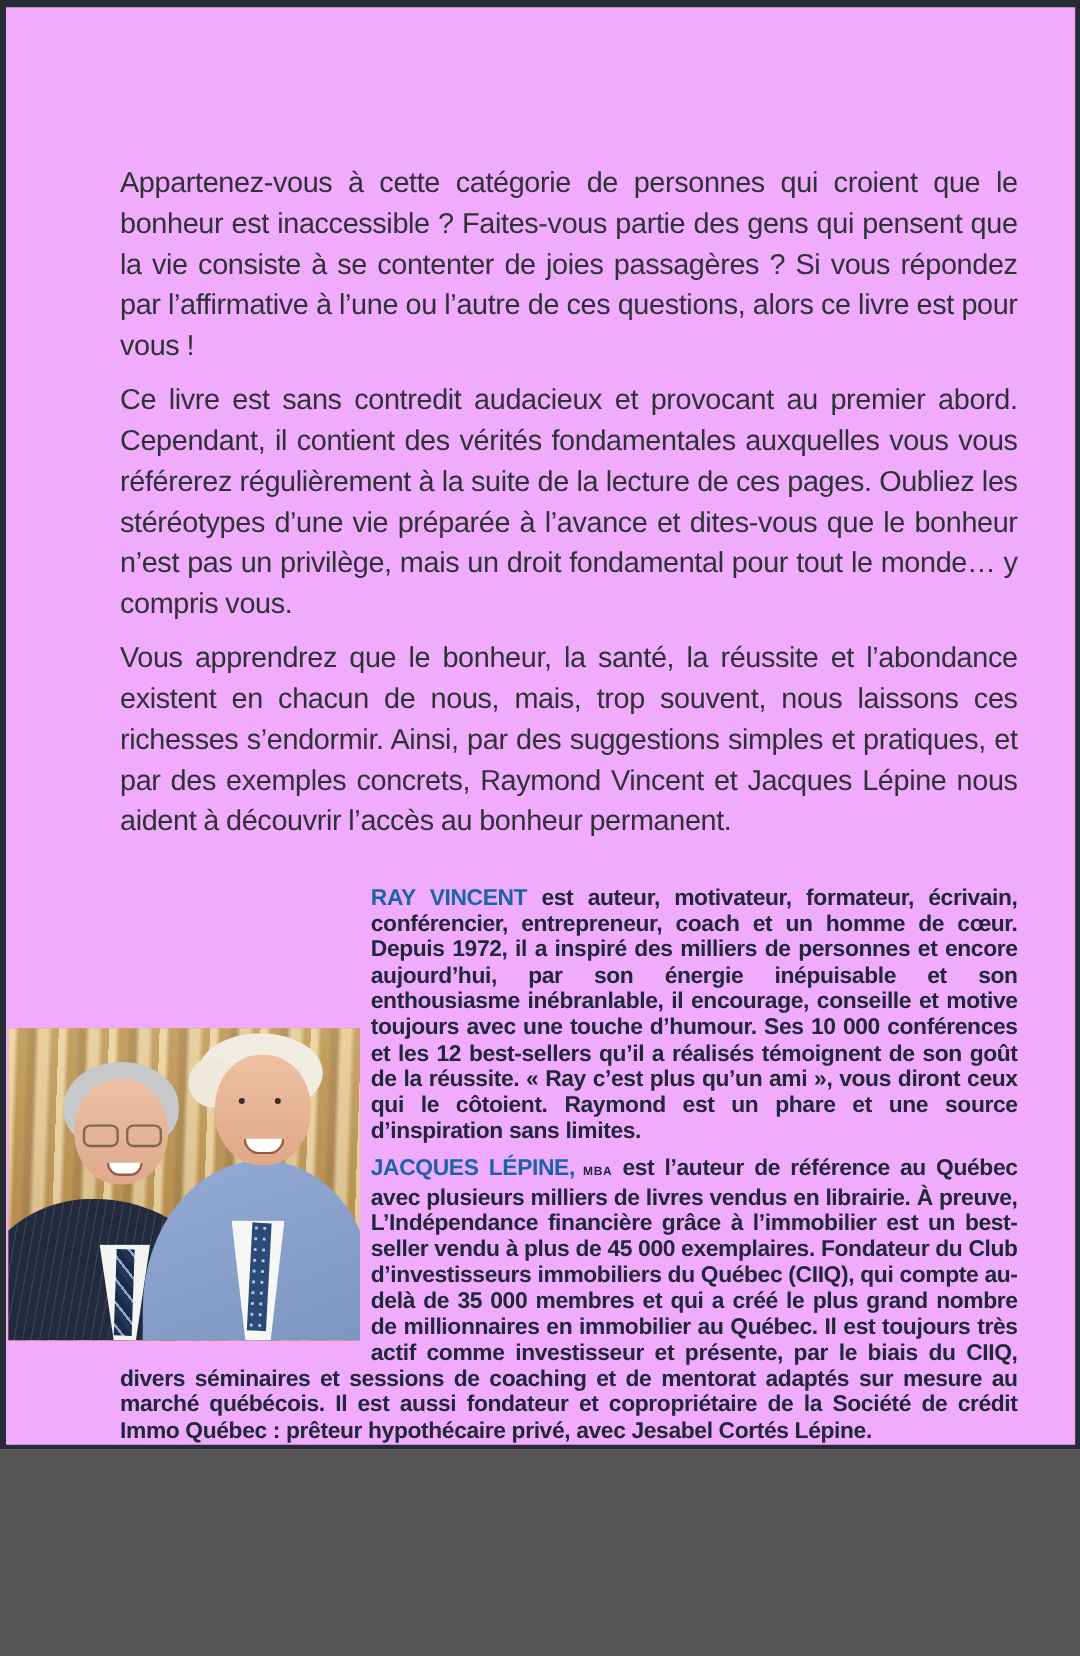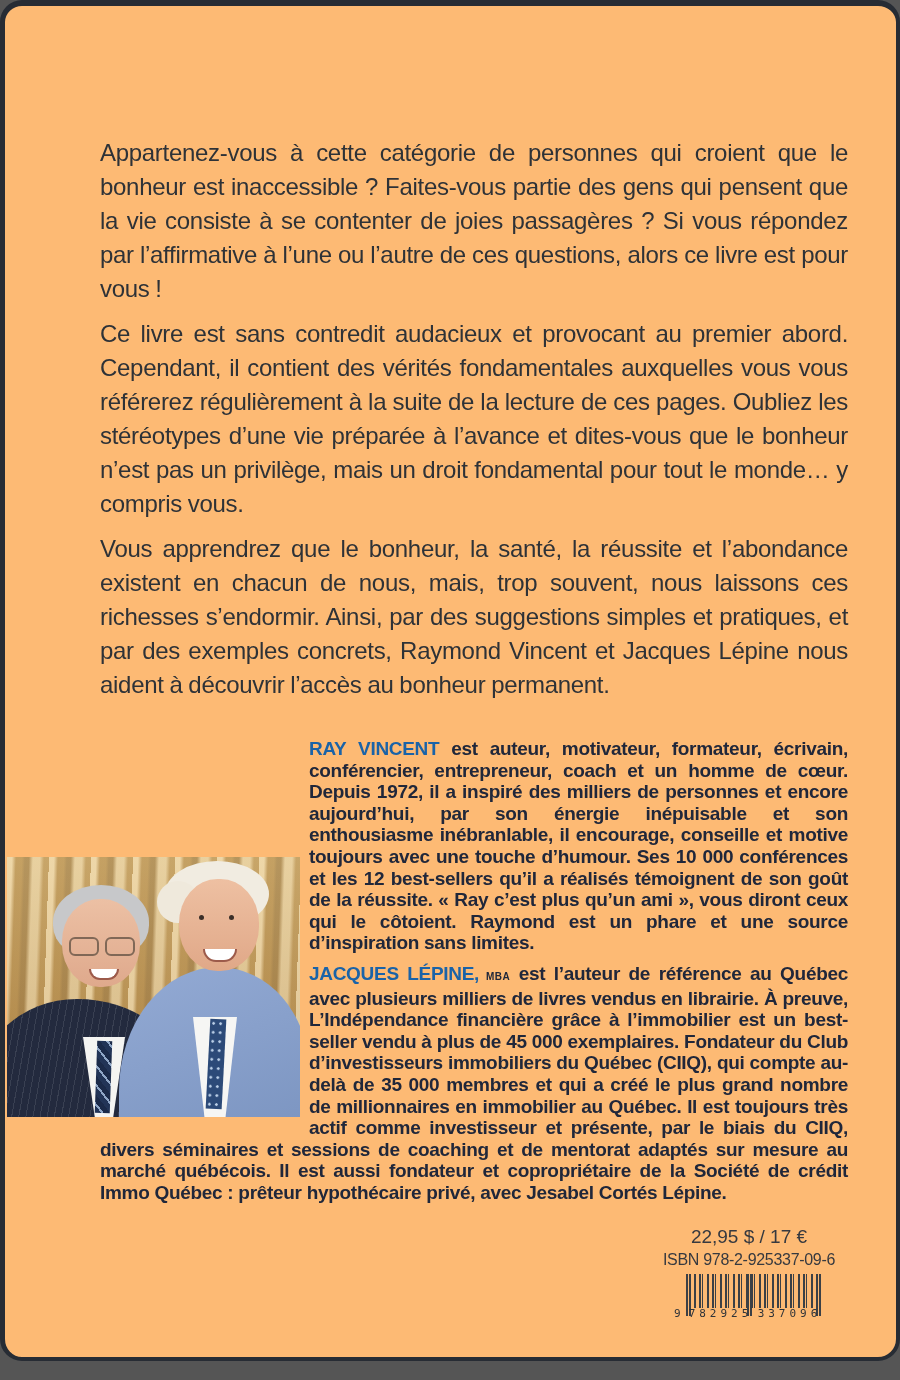--- a/index.html
+++ b/index.html
@@ -1,20 +1,20 @@
 <!DOCTYPE html>
 <html lang="fr"><head>
 <meta charset="utf-8">
 <style>
   html,body{margin:0;padding:0;}
   body{width:900px;height:1380px;font-family:"Liberation Sans",sans-serif;background:#555;}
-  .cover{position:relative;width:900px;height:1361px;box-sizing:border-box;
-         background:#fdba74;overflow:hidden;
+  .cover{position:relative;width:900px;height:1208px;box-sizing:border-box;
+         background:#f0abfc;overflow:hidden;
          border-top:6px solid #272c34;border-left:5px solid #272c34;
-         border-right:4px solid #272c34;border-bottom:4px solid #272c34;border-radius:22px;}
+         border-right:4px solid #272c34;border-bottom:4px solid #272c34;}
 
   
   .synopsis{position:absolute;left:95px;top:130px;width:748px;
             color:#2e3237;font-size:24px;line-height:34px;
             letter-spacing:-0.3px;word-spacing:-0.5px;text-align:justify;}
   .synopsis p{margin:0 0 11px 0;}
 
   
   .bios{position:absolute;left:95px;top:732px;width:748px;
         color:#20273a;font-weight:bold;font-size:19px;line-height:21.6px;

